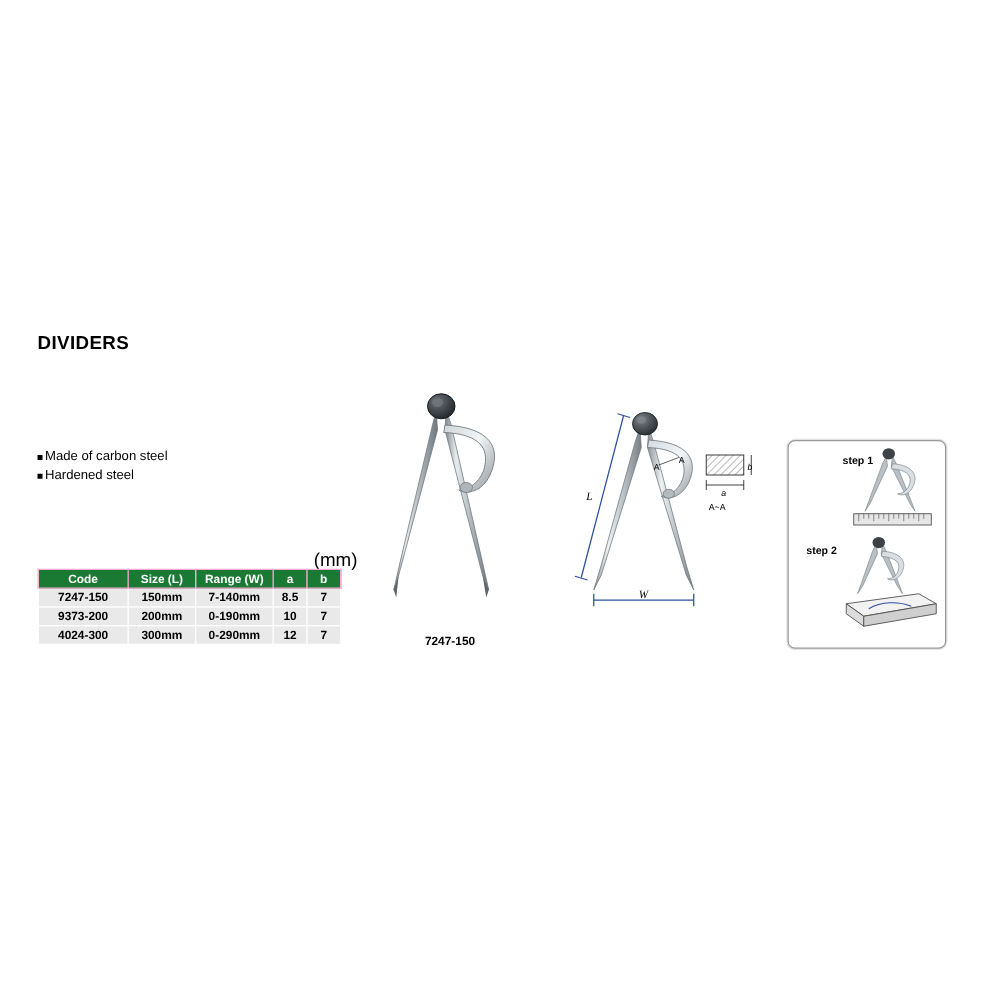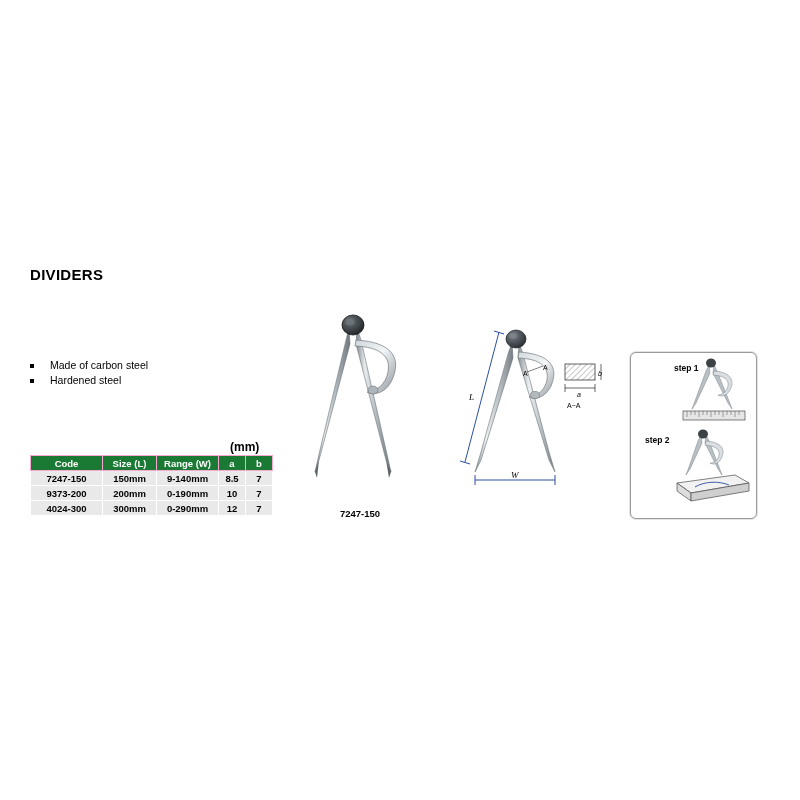--- a/index.html
+++ b/index.html
@@ -30,38 +30,38 @@
   #features {
     position: absolute;
     left: 30px;
     top: 358px;
     font-size: 10.5px;
     line-height: 15px;
   }
   .feature-row {
     display: flex;
     align-items: center;
-    gap: 16px;
+    gap: 2px;
     height: 15px;
   }
   .bullet-sq {
     width: 4px;
     height: 4px;
     background: #000;
     display: inline-block;
     flex: 0 0 auto;
   }
 
   
   #mm-label {
     position: absolute;
-    left: 230px;
+    left: 251px;
     top: 440px;
-    font-size: 12px;
-    font-weight: bold;
+    font-size: 15px;
+    font-weight: normal;
   }
   #spec-table {
     position: absolute;
     left: 30px;
     top: 455px;
     border-collapse: collapse;
     font-size: 9.5px;
   }
   #spec-table th, #spec-table td {
     border: 1px solid #f9a8d4;
@@ -163,21 +163,21 @@
       <th class="col-size">Size (L)</th>
       <th class="col-range">Range (W)</th>
       <th class="col-a">a</th>
       <th class="col-b">b</th>
     </tr>
   </thead>
   <tbody>
     <tr>
       <td class="col-code">7247-150</td>
       <td class="col-size">150mm</td>
-      <td class="col-range">9-140mm</td>
+      <td class="col-range">7-140mm</td>
       <td class="col-a">8.5</td>
       <td class="col-b">7</td>
     </tr>
     <tr>
       <td class="col-code">9373-200</td>
       <td class="col-size">200mm</td>
       <td class="col-range">0-190mm</td>
       <td class="col-a">10</td>
       <td class="col-b">7</td>
     </tr>

